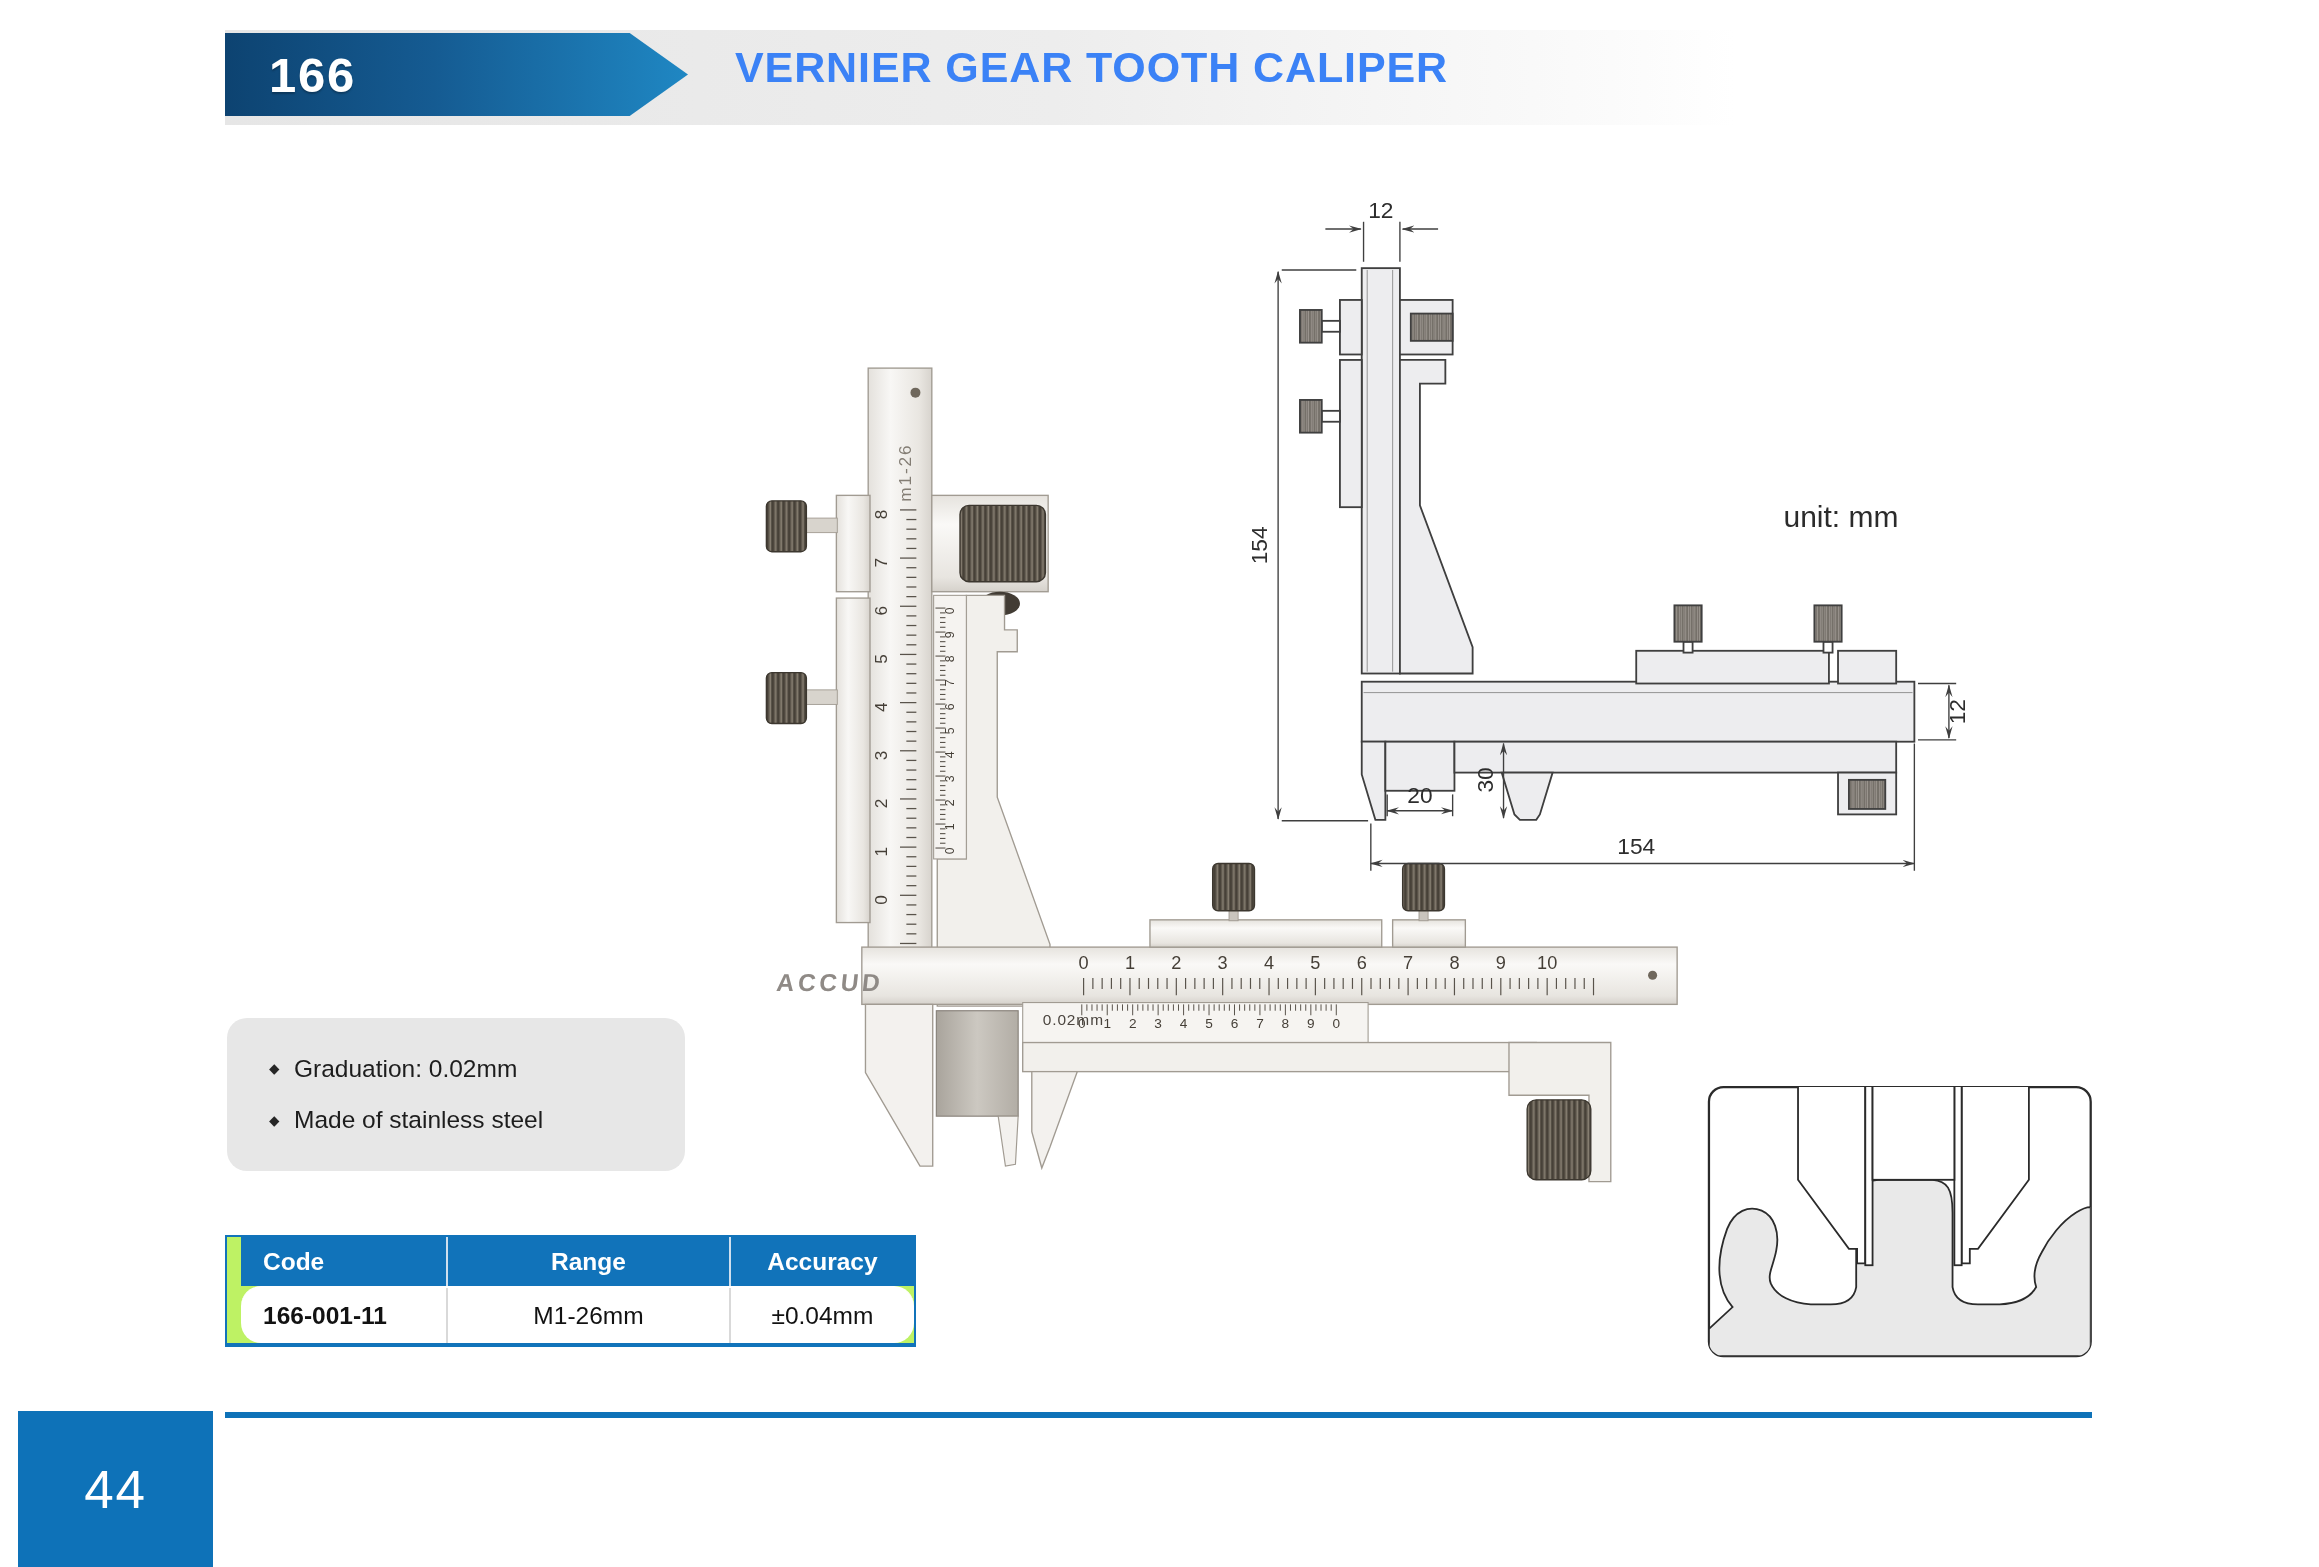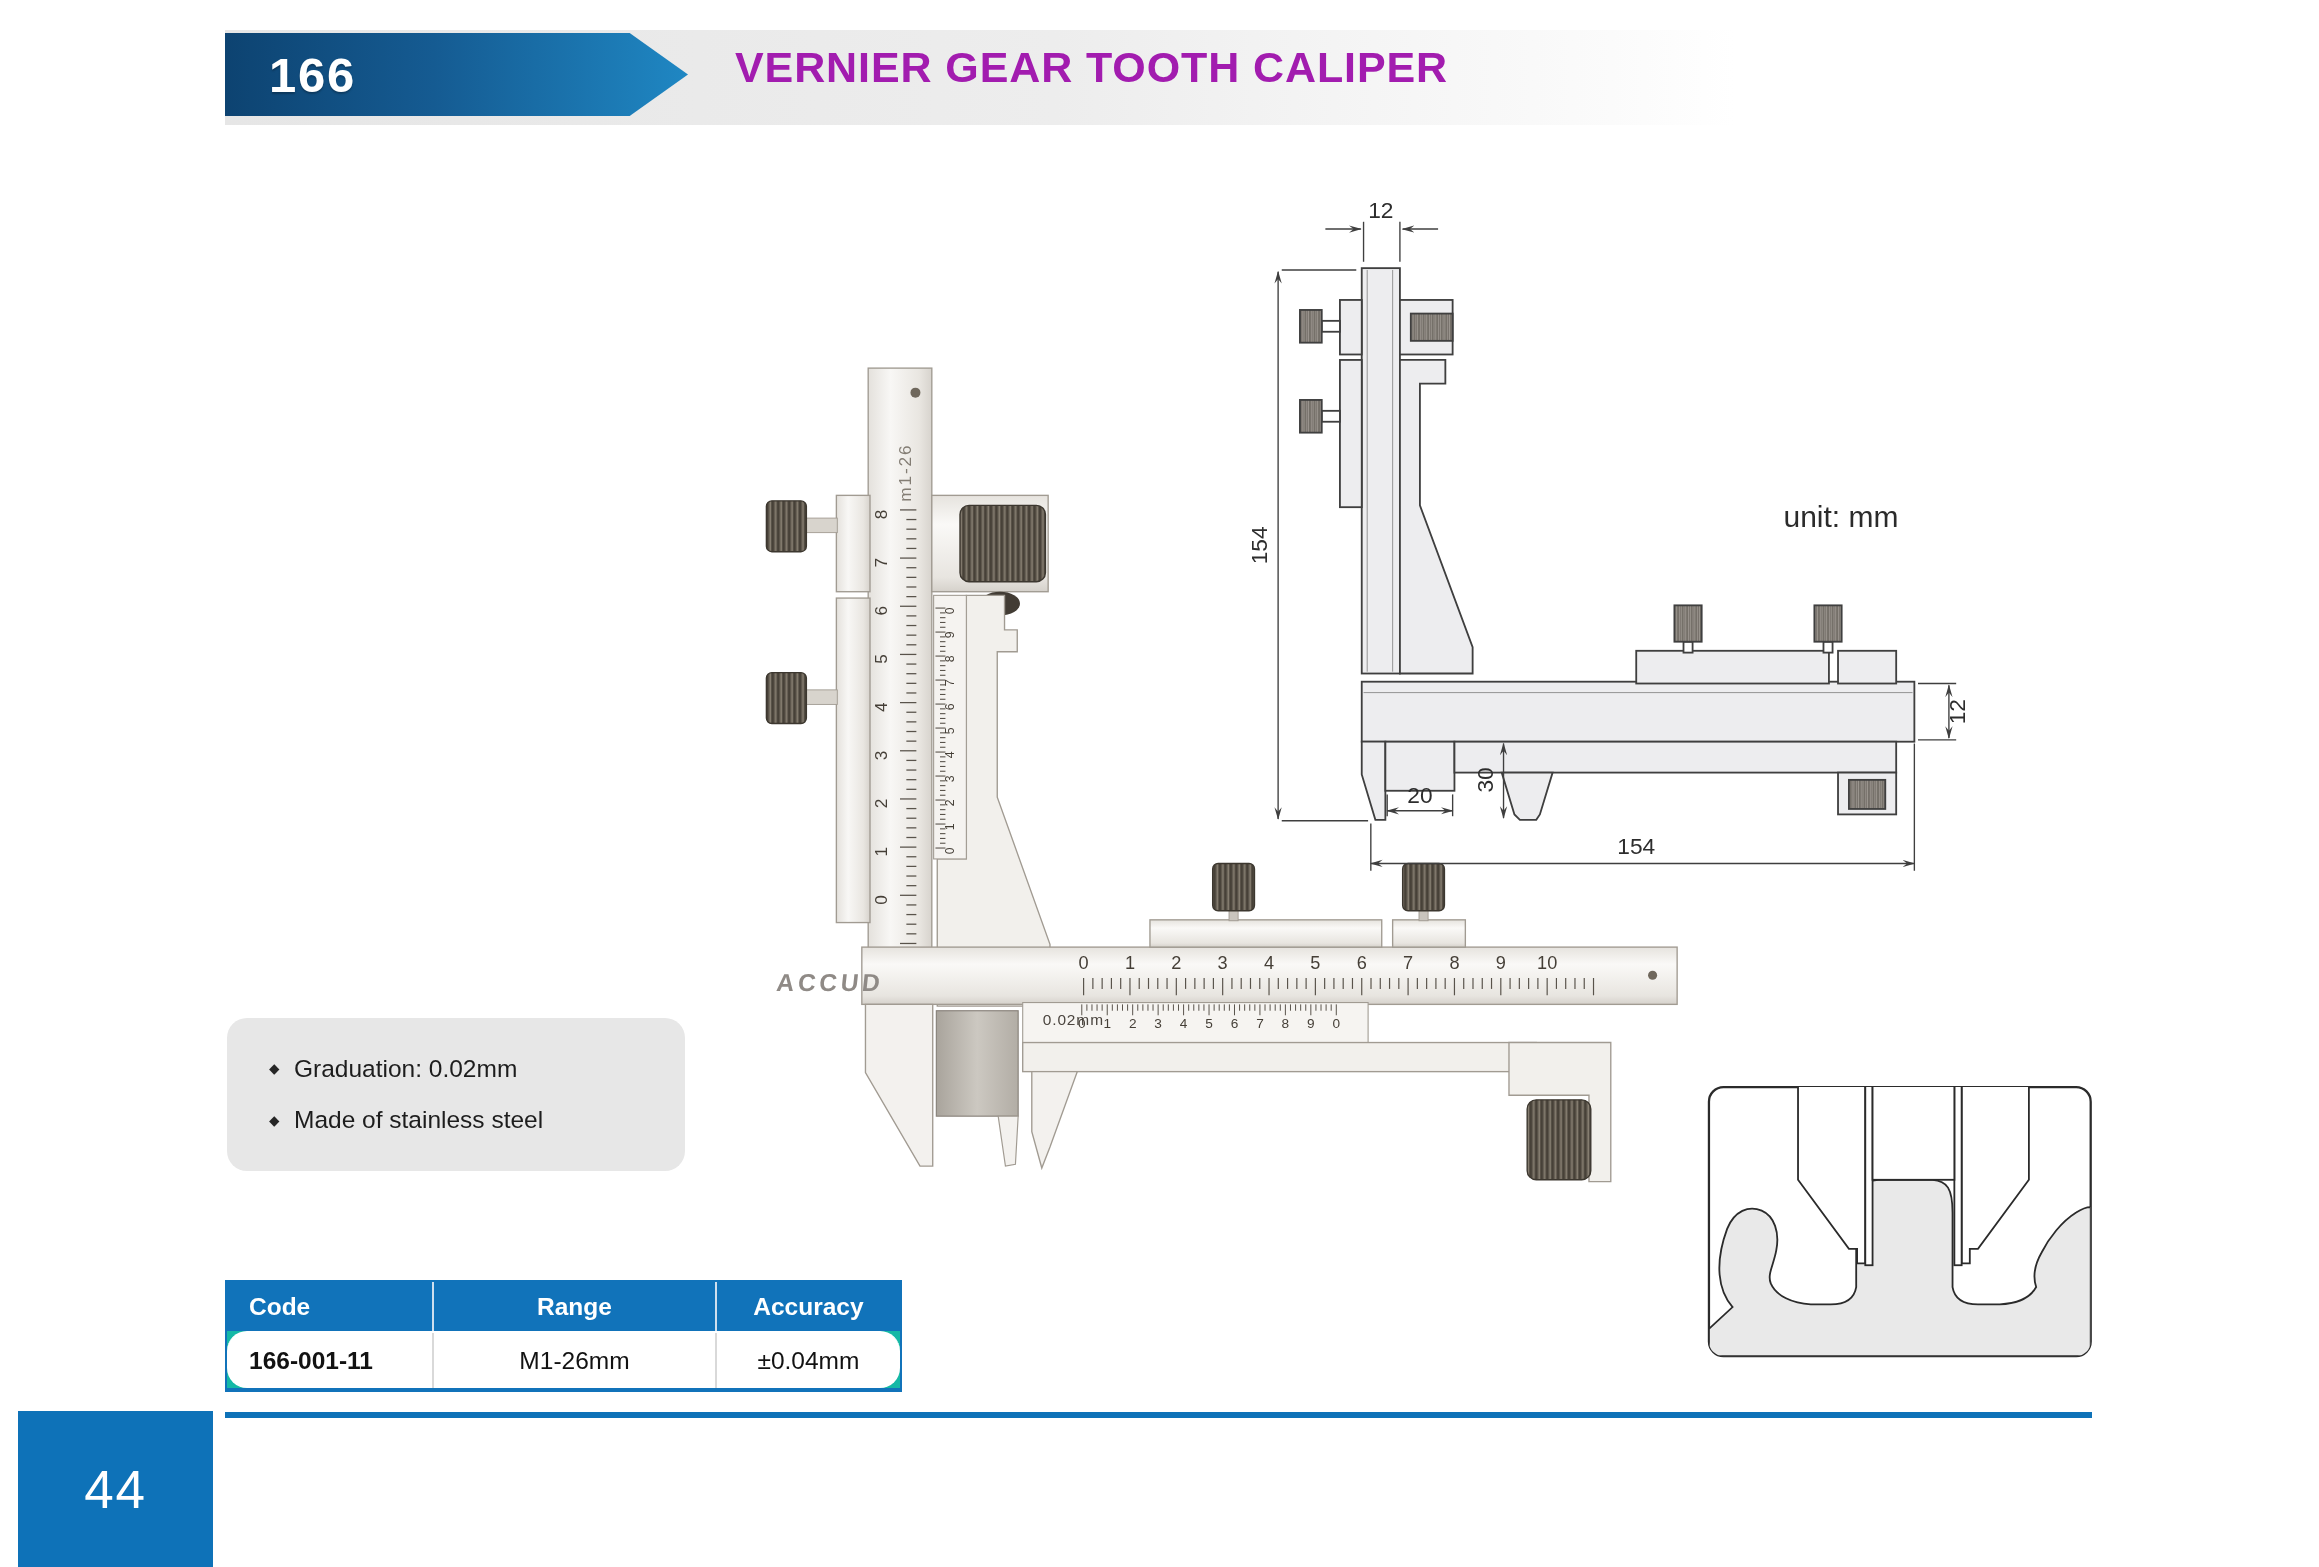--- a/index.html
+++ b/index.html
@@ -8,30 +8,30 @@
   
   .hdr-band{position:absolute;left:225px;top:30px;width:1509px;height:95px;
             background:linear-gradient(90deg,#e6e6e6 0%,#ededed 55%,#fbfbfb 92%,#ffffff 100%);}
   .hdr-arrow{position:absolute;left:225px;top:33px;width:463px;height:83px;
              background:linear-gradient(90deg,#0d4371 0%,#155b92 45%,#1f87c3 100%);
              clip-path:polygon(0 0,87.4% 0,100% 50%,87.4% 100%,0 100%);
              display:flex;align-items:center;}
   .hdr-code{color:#ffffff;font-weight:bold;font-size:49px;letter-spacing:1.8px;margin-left:44px;
             text-shadow:0 1.8px 1.8px rgba(0,0,0,.25);}
   .hdr-title{position:absolute;left:735px;top:30px;height:75px;display:flex;align-items:center;
-             color:#a21caf;font-weight:bold;font-size:43px;letter-spacing:0.9px;}
+             color:#3b82f6;font-weight:bold;font-size:43px;letter-spacing:0.9px;}
   
   .features{position:absolute;left:227px;top:1018px;width:458px;height:153px;background:#e7e7e7;
             border-radius:20px;display:flex;flex-direction:column;justify-content:center;
             gap:23.6px;padding-left:42px;box-sizing:border-box;}
   .feat-item{display:flex;align-items:center;gap:14.5px;font-size:24.5px;color:#1d1d1d;}
   .feat-bullet{font-size:13.6px;color:#262626;line-height:1;}
   
-  .spec-table{position:absolute;left:225px;top:1280px;width:673px;border:2.7px solid #1173ba;
-              border-bottom:4.5px solid #1173ba;background:#14b8a6;}
+  .spec-table{position:absolute;left:225px;top:1235px;width:673px;border:2.7px solid #1173ba;
+              border-bottom:4.5px solid #1173ba;background:#bef264;padding-left:14px;}
   .tr{display:flex;}
   .tr.head{background:#1173ba;color:#fff;font-weight:bold;height:49px;}
   .tr.body{background:#ffffff;color:#121212;height:55px;border-top:2.7px solid #ffffff;border-radius:20px;}
   .td{display:flex;align-items:center;justify-content:center;font-size:24.5px;box-sizing:border-box;}
   .td.c1{width:215px;justify-content:flex-start;padding-left:22px;}
   .td.c2{width:298px;}
   .td.c3{width:195px;}
   .tr.head .td.c2,.tr.head .td.c3{border-left:2.7px solid #cfdfee;}
   .tr.body .td.c2,.tr.body .td.c3{border-left:2.7px solid #d9d9d9;}
   .tr.body .td.c1{font-weight:bold;}

